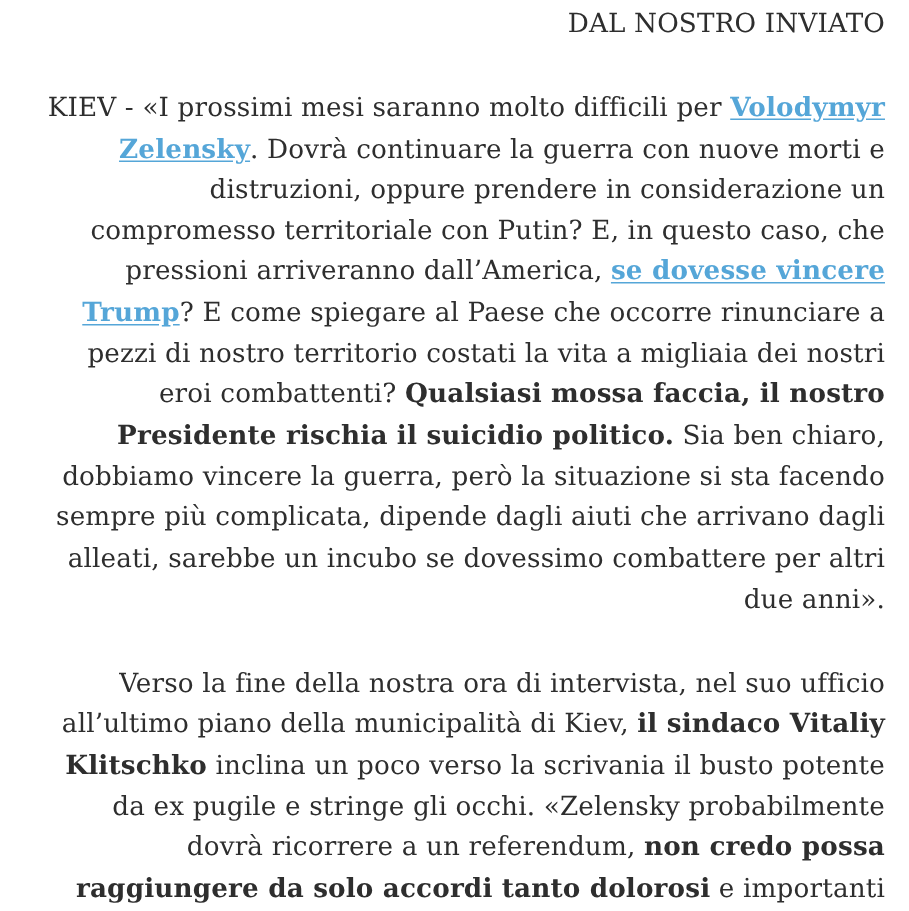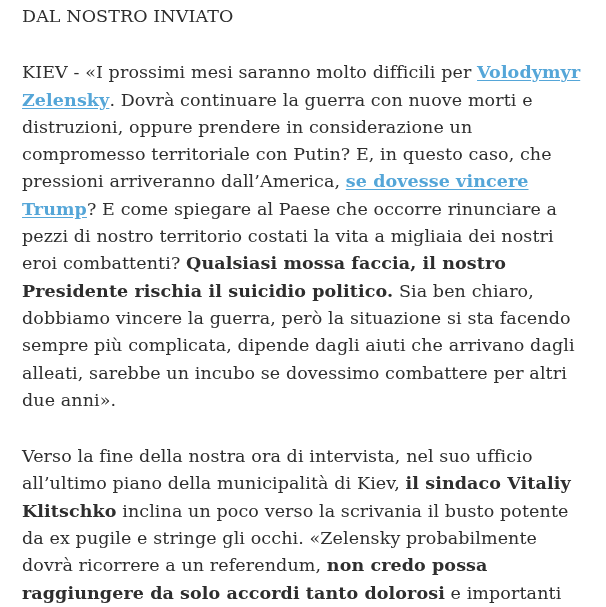--- a/index.html
+++ b/index.html
@@ -6,20 +6,21 @@
     margin: 0;
     padding: 0;
     background: #ffffff;
   }
   .page {
     width: 606px;
     height: 607px;
     box-sizing: border-box;
     background: #ffffff;
     overflow: hidden;
+    text-align: right;
   }
   .article {
     box-sizing: border-box;
     padding: 3px 16px 0 22px;
     font-family: "DejaVu Serif", serif;
     font-size: 17.5px;
     line-height: 27.3px;
     color: #2e2e2e;
     letter-spacing: 0.1px;
   }

